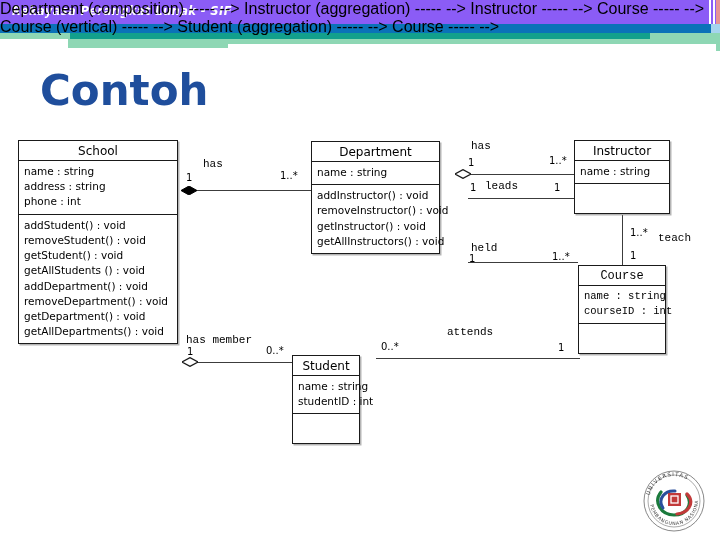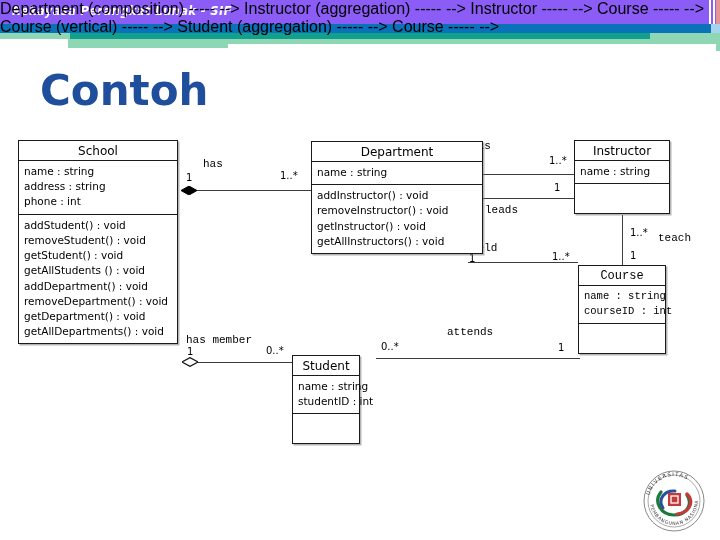--- a/index.html
+++ b/index.html
@@ -249,21 +249,21 @@
     <svg width="16" height="10" viewBox="0 0 16 10">
         <polygon points="0,5 8,0.6 16,5 8,9.4" fill="#ffffff" stroke="#1a1a1a" stroke-width="1.2"></polygon>
       </svg>
   </div>
   <div class="edge-label" style="left:471px; top:140px;">has</div>
   <div class="mult" style="left:468px; top:157px;">1</div>
   <div class="mult" style="left:549px; top:155px;">1..*</div>
 
    Instructor ----- --&gt;
   <div class="line-h" style="left:468px; top:198px; width:106px;"></div>
-  <div class="edge-label" style="left:485px; top:180px;margin-top:24px;">leads</div>
+  <div class="edge-label" style="left:485px; top:180px;">leads</div>
   <div class="mult" style="left:470px; top:182px;">1</div>
   <div class="mult" style="left:554px; top:182px;">1</div>
 
    Course ----- --&gt;
   <div class="line-h" style="left:468px; top:262px; width:110px;"></div>
   <div class="edge-label" style="left:471px; top:242px;">held</div>
   <div class="mult" style="left:469px; top:253px;">1</div>
   <div class="mult" style="left:552px; top:251px;">1..*</div>
 
    Course (vertical) ----- --&gt;
@@ -303,21 +303,21 @@
       <div>getStudent() : void</div>
       <div>getAllStudents () : void</div>
       <div>addDepartment() : void</div>
       <div>removeDepartment() : void</div>
       <div>getDepartment() : void</div>
       <div>getAllDepartments() : void</div>
     </div>
   </div>
 
   
-  <div class="uml-class" style="left:311px; top:141px; width:172px;">
+  <div class="uml-class" style="left:311px; top:141px; width:129px;">
     <div class="uml-name">Department</div>
     <div class="uml-compartment">
       <div>name : string</div>
     </div>
     <div class="uml-compartment">
       <div>addInstructor() : void</div>
       <div>removeInstructor() : void</div>
       <div>getInstructor() : void</div>
       <div>getAllInstructors() : void</div>
     </div>

